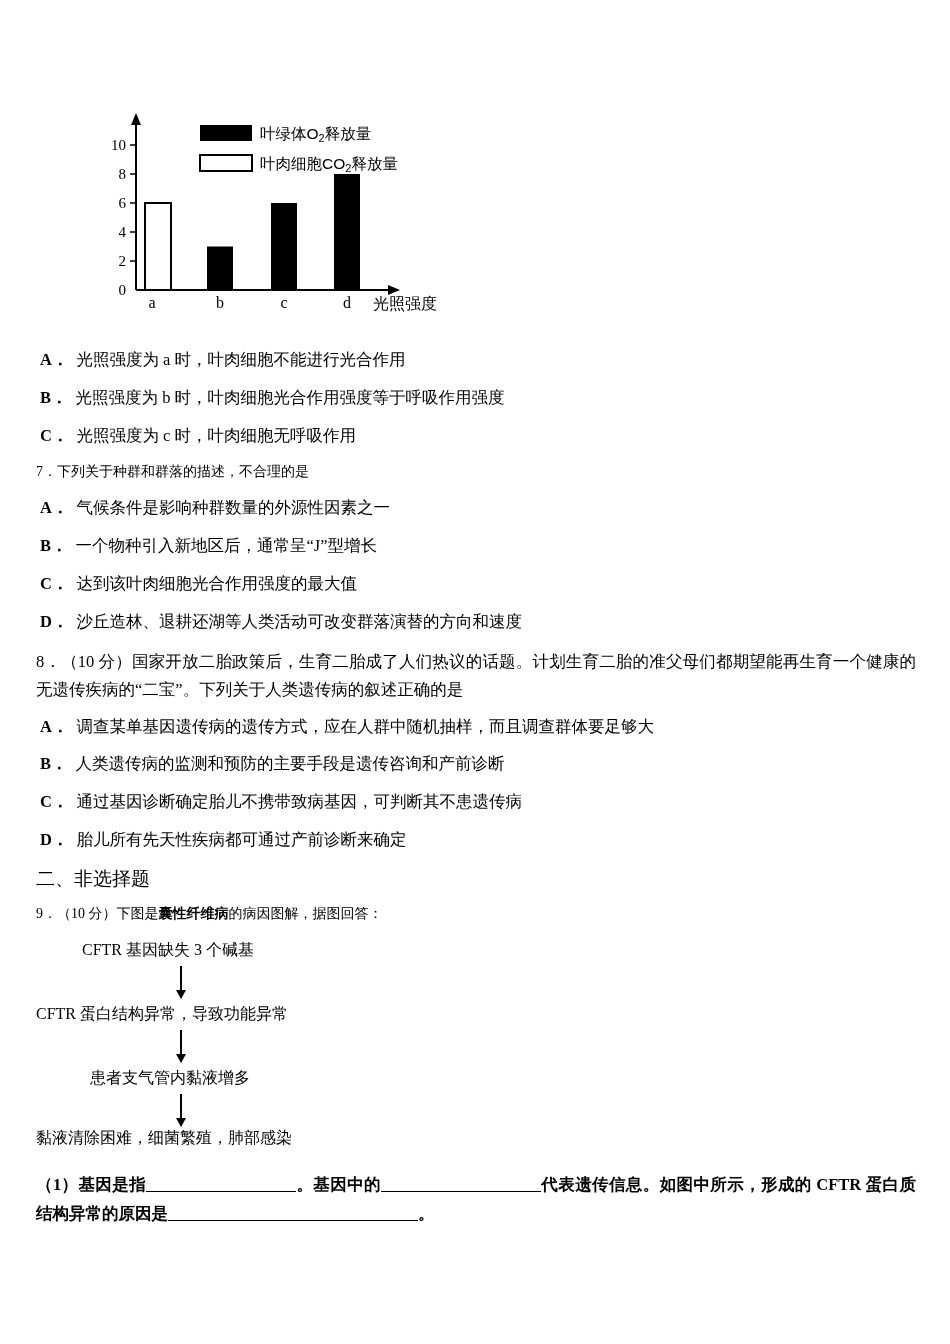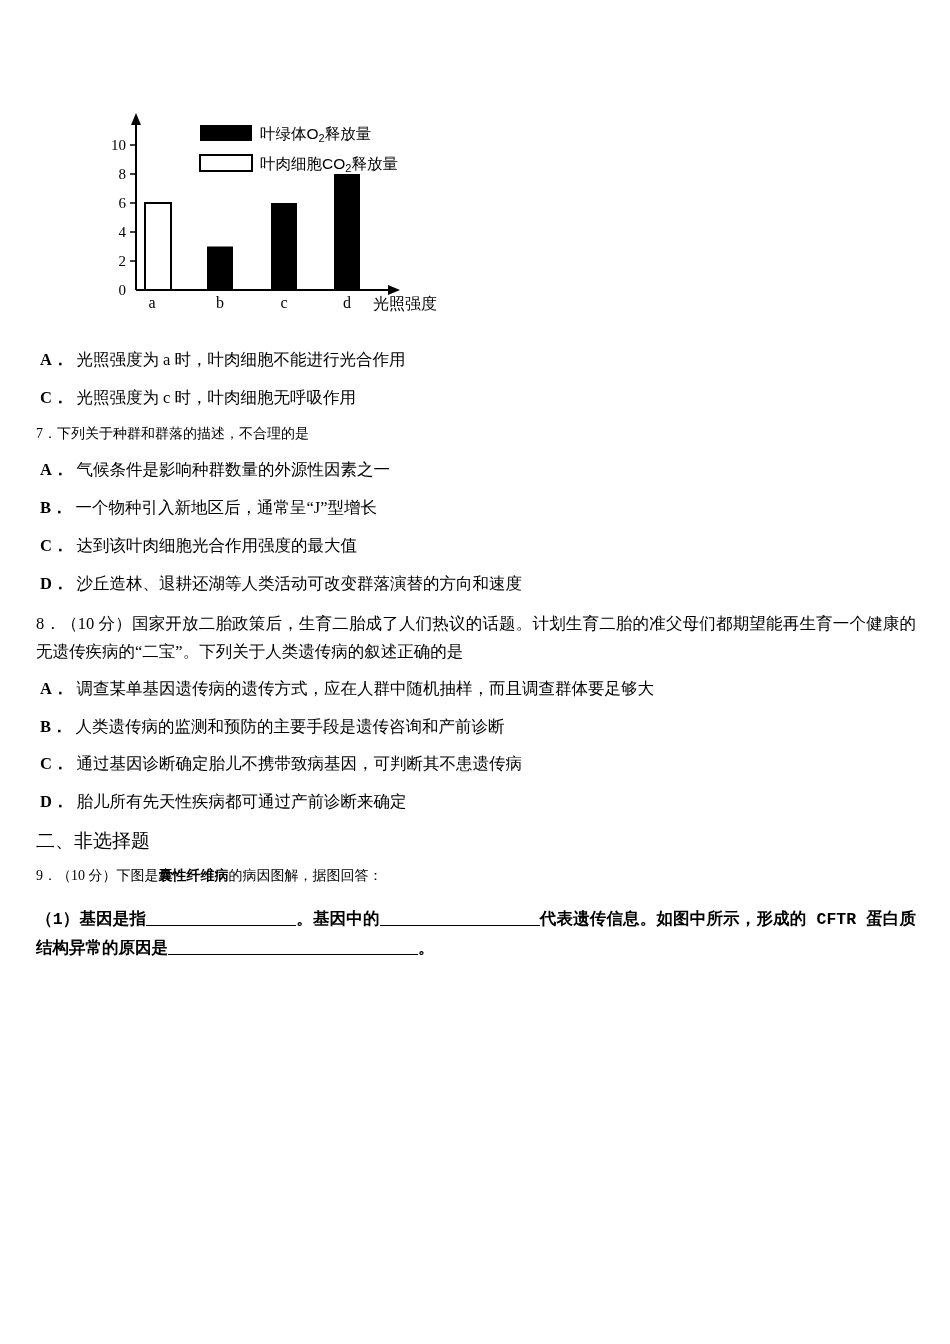--- a/index.html
+++ b/index.html
@@ -53,21 +53,21 @@
     display: block;
   }
   .opt .optlabel {
     font-weight: bold;
     font-family: "Liberation Serif", serif;
     margin-right: 8px;
   }
   .qnum {
     font-family: "Liberation Serif", serif;
   }
-  .bold { font-weight: bold; font-family: Liberation Mono, monospace; }
+  .bold { font-weight: bold; }
   .para {
     font-size: 16.5px;
     line-height: 1.72;
     margin: 0 0 10px 0;
     text-align: justify;
   }
   .section-title {
     font-size: 19px;
     margin: 0 0 12px 0;
   }
@@ -155,20 +155,23 @@
       <text x="200" y="64" font-family="Liberation Sans, sans-serif" font-size="15.5" fill="#000">叶肉细胞CO<tspan font-size="11" dy="3">2</tspan><tspan dy="-3">释放量</tspan></text>
     </svg>
   </div>
 
   <div class="content">
 
     <div class="opt">
       <span class="optlabel">A．</span><span>光照强度为 a 时，叶肉细胞不能进行光合作用</span>
     </div>
     <div class="opt">
+      <span class="optlabel">B．</span><span>光照强度为 b 时，叶肉细胞光合作用强度等于呼吸作用强度</span>
+    </div>
+    <div class="opt">
       <span class="optlabel">C．</span><span>光照强度为 c 时，叶肉细胞无呼吸作用</span>
     </div>
 
     <div class="line">
       <span class="qnum">7．</span><span>下列关于种群和群落的描述，不合理的是</span>
     </div>
     <div class="opt">
       <span class="optlabel">A．</span><span>气候条件是影响种群数量的外源性因素之一</span>
     </div>
     <div class="opt">
@@ -196,19 +199,28 @@
     <div class="opt">
       <span class="optlabel">D．</span><span>胎儿所有先天性疾病都可通过产前诊断来确定</span>
     </div>
 
     <div class="section-title">二、非选择题</div>
 
     <div class="line">
       <span class="qnum">9．</span><span>（10 分）</span><span>下图是</span><span class="bold">囊性纤维病</span><span>的病因图解，据图回答：</span>
     </div>
 
+    <div class="flow">
+      <div class="flow-text" style="left:46px; top:2px;">CFTR 基因缺失 3 个碱基</div>
+      <div class="flow-arrow" style="left:144px; top:28px; height:32px;"></div>
+      <div class="flow-text" style="left:0px; top:66px;">CFTR 蛋白结构异常，导致功能异常</div>
+      <div class="flow-arrow" style="left:144px; top:92px; height:32px;"></div>
+      <div class="flow-text" style="left:54px; top:130px;">患者支气管内黏液增多</div>
+      <div class="flow-arrow" style="left:144px; top:156px; height:32px;"></div>
+      <div class="flow-text" style="left:0px; top:190px;">黏液清除困难，细菌繁殖，肺部感染</div>
+    </div>
 
     <div class="para" style="margin-top:18px;">
       <span class="bold">（1）基因是指</span><span class="blank" style="width:150px;"></span><span class="bold">。基因中的</span><span class="blank" style="width:160px;"></span><span class="bold">代表遗传信息。如图中所示，形成的 CFTR 蛋白质结构异常的原因是</span><span class="blank" style="width:250px;"></span><span class="bold">。</span>
     </div>
 
   </div>
 </div>
 
 </body></html>

